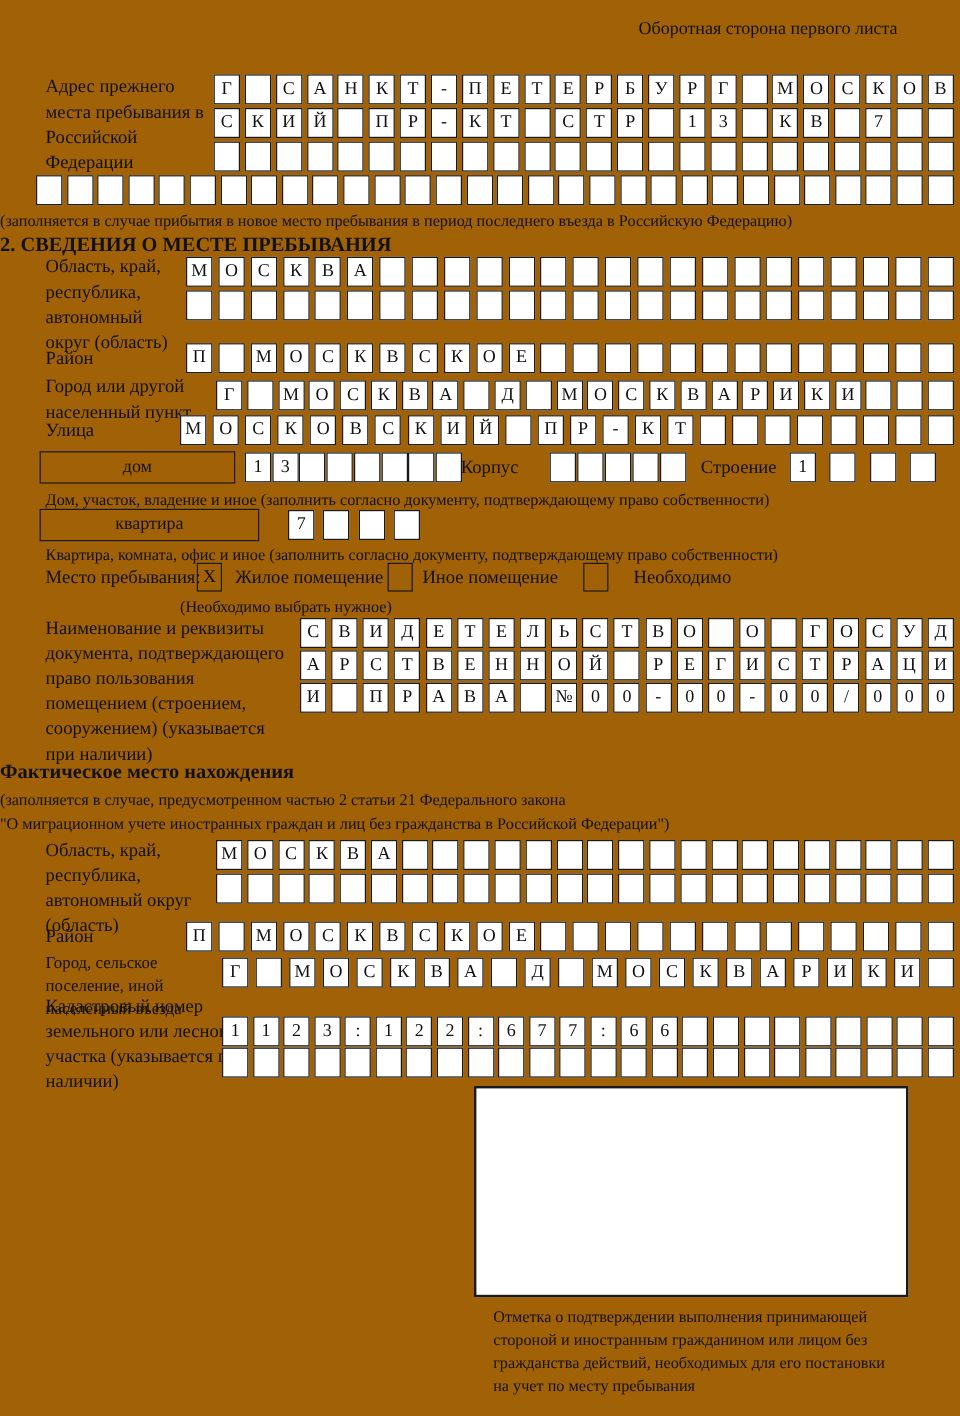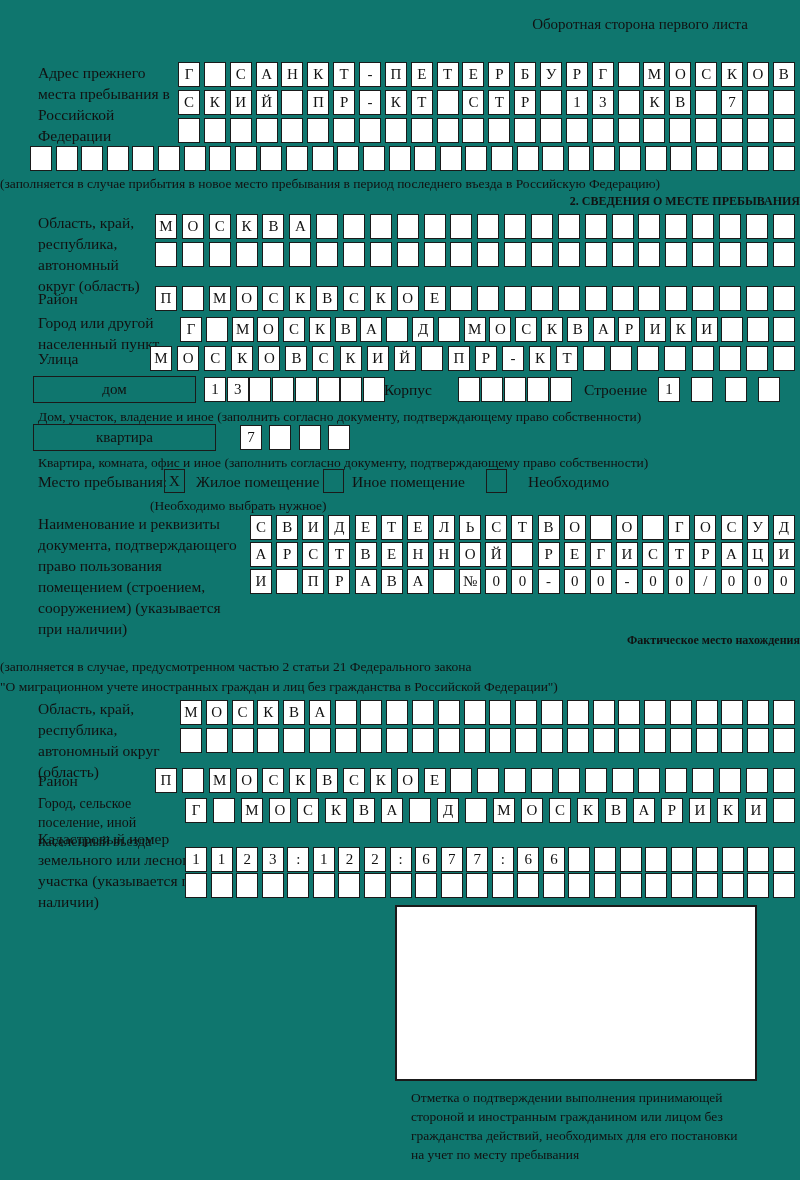--- a/index.html
+++ b/index.html
@@ -1,17 +1,17 @@
 <!DOCTYPE html>
 <html><head>
 <meta charset="utf-8">
 <style>
   html,body { margin:0; padding:0; background:#fff; }
   .page {
-    position:relative; width:800px; height:1180px; background:#0f766e;
+    position:relative; width:800px; height:1180px; background:#a16207;
     font-family:"Liberation Serif","DejaVu Serif",serif; color:#111;
     overflow:hidden;
   }
   .abs { position:absolute; }
   .cells-row { display:flex; justify-content:space-between; }
   .cell {
     box-sizing:border-box; width:22px; height:25px; flex:0 0 22px;
     border:1.6px solid #1a1a1a; background:#fff;
     display:flex; align-items:center; justify-content:center;
     font-size:15px; line-height:1;
@@ -21,21 +21,21 @@
     border:1.6px solid #1a1a1a; display:flex; align-items:center; justify-content:center;
     font-size:15px;
   }
   .widebox {
     box-sizing:border-box; border:1.6px solid #1a1a1a; height:27px;
     display:flex; align-items:center; justify-content:center; font-size:15px;
   }
   .label  { font-size:15.5px; line-height:21px; }
   .label-sm { font-size:13.5px; line-height:19px; }
   .caption { font-size:13.5px; line-height:19px; }
-  .title { font-weight:bold; font-size:12px; text-align:right; }
+  .title { font-weight:bold; font-size:17px; text-align:left; }
   .center { }
   .stamp-box { box-sizing:border-box; border:2px solid #1a1a1a; background:#fff; }
 </style>
 </head>
 <body>
 
 <div class="page">
 
   <div class="abs" style="top:16px; right:52px; font-size:15px;">Оборотная сторона первого листа</div>
 

